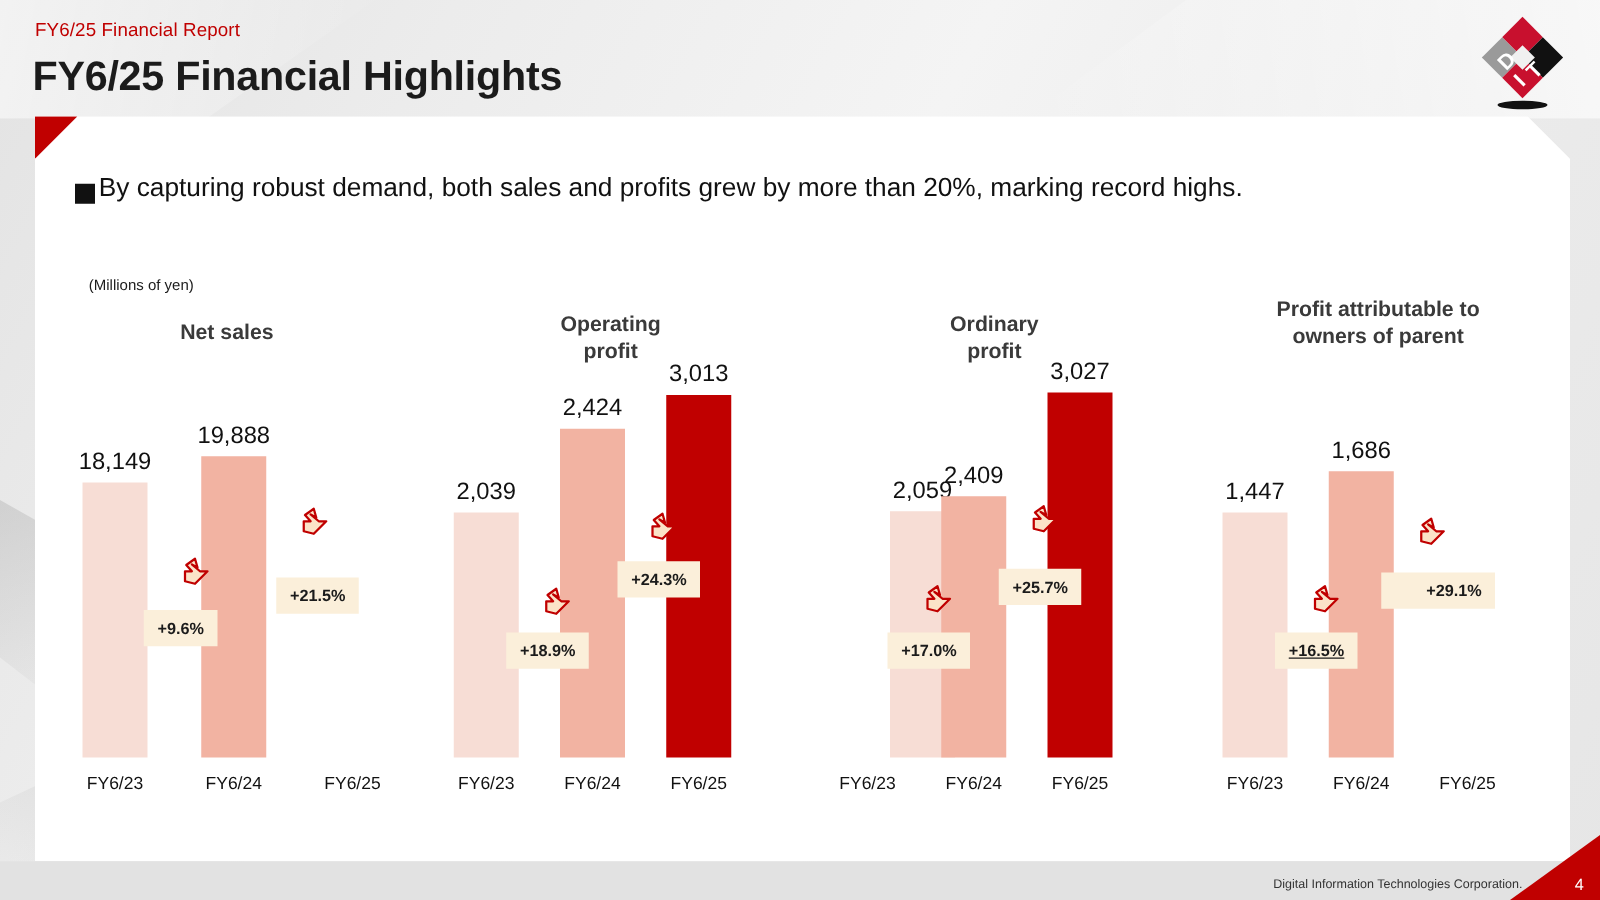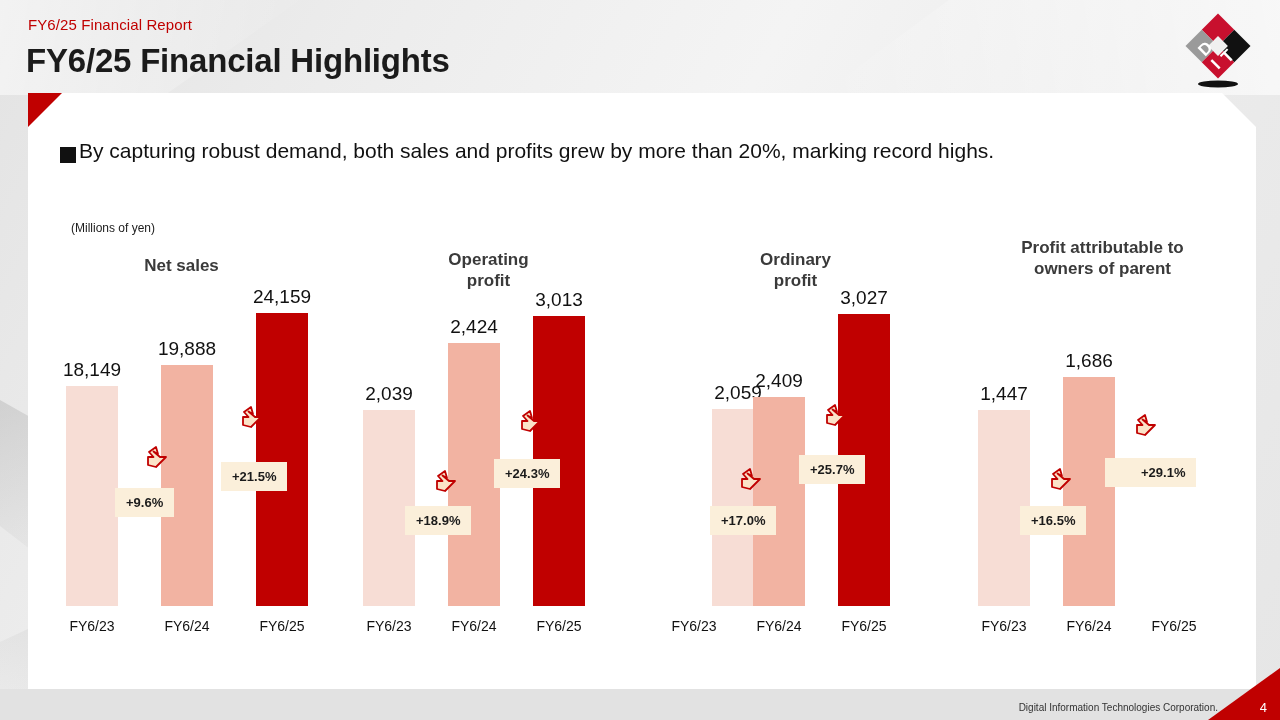--- a/index.html
+++ b/index.html
@@ -169,24 +169,20 @@
     <div class="chart-title" style="top:16px">Net sales</div>
     <div class="plot">
       <div class="bar" style="left:38px; height:220px;">
         <div class="fill" style="background:#F7DDD5"></div>
         <div class="vlabel">18,149</div>
       </div>
       <div class="bar" style="left:133px; height:241px;">
         <div class="fill" style="background:#F2B3A2"></div>
         <div class="vlabel">19,888</div>
       </div>
-      <div class="bar" style="left:228px; height:293px;">
-        <div class="fill" style="background:#C00000"></div>
-        <div class="vlabel">24,159</div>
-      </div>
 
       <div class="arrow" style="left:116px; top:128px;">
         <svg viewBox="0 0 26 26">
             <path d="M4 21 L4 13 L9.5 13 L5 8 L12 3 L14 10 L9.5 7.5 L16 13 L22 13 L12 23 Z" fill="#FBE3C8" stroke="#C00000" stroke-width="1.8" stroke-linejoin="round"></path>
           </svg>
       </div>
       <div class="arrow" style="left:211px; top:88px;">
         <svg viewBox="0 0 26 26">
             <path d="M4 21 L4 13 L9.5 13 L5 8 L12 3 L14 10 L9.5 7.5 L16 13 L22 13 L12 23 Z" fill="#FBE3C8" stroke="#C00000" stroke-width="1.8" stroke-linejoin="round"></path>
           </svg>
@@ -222,21 +218,21 @@
             <path d="M4 21 L4 13 L9.5 13 L5 8 L12 3 L14 10 L9.5 7.5 L16 13 L22 13 L12 23 Z" fill="#FBE3C8" stroke="#C00000" stroke-width="1.8" stroke-linejoin="round"></path>
           </svg>
       </div>
       <div class="arrow" style="left:183px; top:92px;">
         <svg viewBox="0 0 26 26">
             <path d="M4 21 L4 13 L9.5 13 L5 8 L12 3 L14 10 L9.5 7.5 L16 13 L22 13 L12 23 Z" fill="#FBE3C8" stroke="#C00000" stroke-width="1.8" stroke-linejoin="round"></path>
           </svg>
       </div>
 
       <div class="pct" style="left:70px; top:190px;">+18.9%</div>
-      <div class="pct" style="left:159px; top:143px;">+24.3%</div>
+      <div class="pct" style="left:159px; top:133px;">+24.3%</div>
     </div>
     <div class="xlabel" style="left:6px;">FY6/23</div>
     <div class="xlabel" style="left:91px;">FY6/24</div>
     <div class="xlabel" style="left:176px;">FY6/25</div>
   </div>
 
   <div class="chart">
     <div class="chart-title" style="top:10px">Ordinary
 profit</div>
     <div class="plot">
@@ -289,21 +285,21 @@
         <svg viewBox="0 0 26 26">
             <path d="M4 21 L4 13 L9.5 13 L5 8 L12 3 L14 10 L9.5 7.5 L16 13 L22 13 L12 23 Z" fill="#FBE3C8" stroke="#C00000" stroke-width="1.8" stroke-linejoin="round"></path>
           </svg>
       </div>
       <div class="arrow" style="left:184px; top:96px;">
         <svg viewBox="0 0 26 26">
             <path d="M4 21 L4 13 L9.5 13 L5 8 L12 3 L14 10 L9.5 7.5 L16 13 L22 13 L12 23 Z" fill="#FBE3C8" stroke="#C00000" stroke-width="1.8" stroke-linejoin="round"></path>
           </svg>
       </div>
 
-      <div class="pct" style="left:71px; top:190px;">+16.5%</div>
+      <div class="pct" style="left:71px; top:190px;text-decoration:underline;">+16.5%</div>
       <div class="pct" style="left:156px; top:142px;padding-left:36px;">+29.1%</div>
     </div>
     <div class="xlabel" style="left:7px;">FY6/23</div>
     <div class="xlabel" style="left:92px;">FY6/24</div>
     <div class="xlabel" style="left:177px;">FY6/25</div>
   </div>
 
 </div>
 
 <div class="footer-band"></div>

